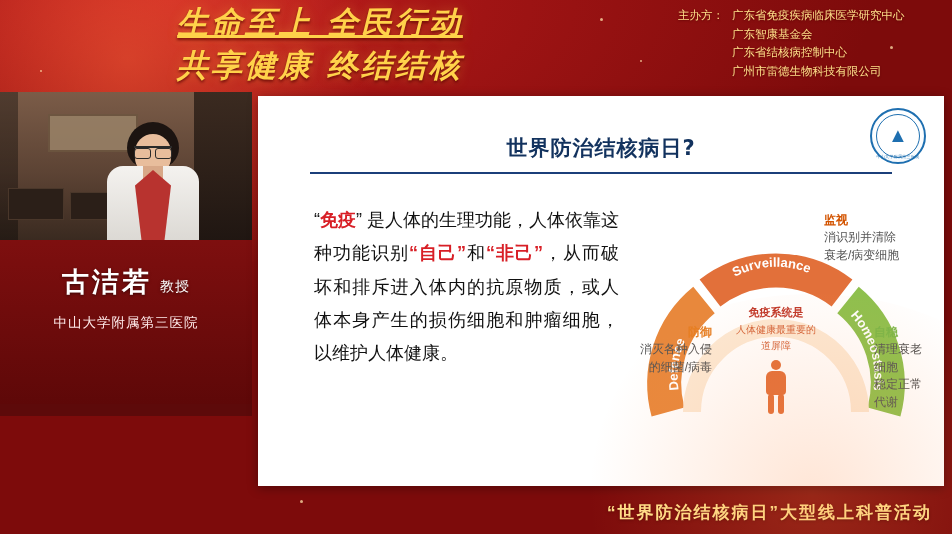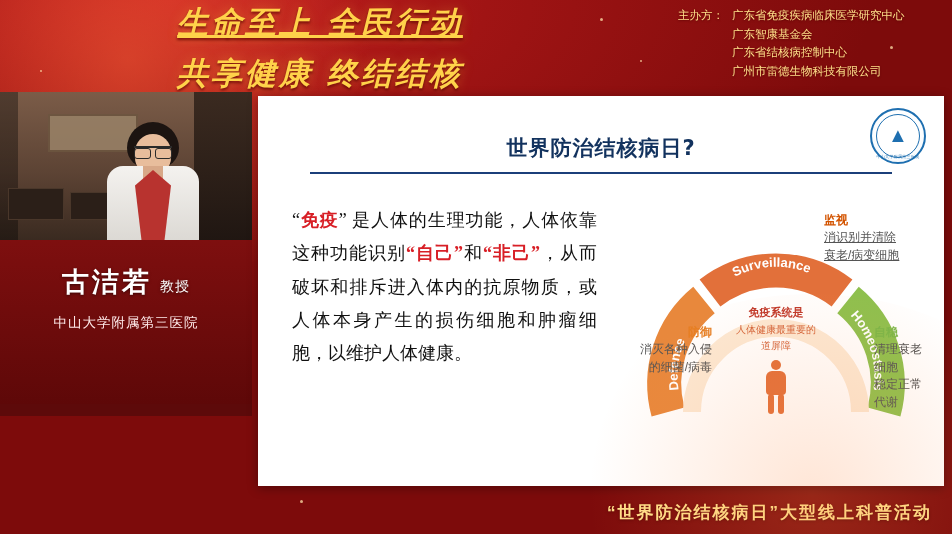--- a/index.html
+++ b/index.html
@@ -35,21 +35,21 @@
     text-align:center;
     font-family:"DejaVu Serif","Liberation Serif",serif;
     font-weight:bold;
     color:#ffd24a;
     text-shadow:0 2px 3px rgba(90,0,0,.75), 0 0 12px rgba(255,190,60,.35);
     letter-spacing:3px;
     line-height:1.32;
     font-style:italic;
   }
   .headline .l1{font-size:31px;display:block;text-decoration:underline;}
-  .headline .l2{font-size:31px;display:block;margin-top:10px;font-style:italic;}
+  .headline .l2{font-size:31px;display:block;margin-top:2px;font-style:italic;}
 
   .sponsors{
     position:absolute;left:678px;top:6px;
     color:#ffe08a;font-size:11.5px;line-height:1.62;
     text-shadow:0 1px 2px rgba(80,0,0,.7);
     white-space:nowrap;
   }
   .sponsors .row{display:block;}
   .sponsors .lab{display:inline-block;width:54px;}
 
@@ -150,44 +150,44 @@
   }
   .slide-title{
     position:absolute;left:0;right:0;top:38px;text-align:center;
     font-size:21px;font-weight:bold;color:#12325e;letter-spacing:1px;
     font-family:"DejaVu Sans","Liberation Sans",sans-serif;
   }
   .title-rule{
     position:absolute;left:52px;right:52px;top:76px;height:2px;background:#1b3f7a;
   }
   .slide-body{
-    position:absolute;left:34px;top:108px;width:305px;
+    position:absolute;left:56px;top:108px;width:305px;
     font-size:18px;line-height:1.85;color:#111;
-    font-family:Liberation Serif, serif;
+    font-family:Liberation Sans, sans-serif;
     text-align:justify;
   }
   .slide-body .hl{color:#d81f26;font-weight:bold;}
 
   
   .diagram{position:absolute;left:368px;top:100px;width:300px;height:270px;}
   .diagram .centerTitle{
     position:absolute;left:92px;top:108px;width:116px;text-align:center;
     font-size:11px;line-height:1.5;color:#c0392b;font-weight:bold;
   }
   .diagram .centerTitle .sub{color:#d3643a;font-weight:normal;font-size:10px;}
   .body-icon{
     position:absolute;left:136px;top:164px;width:28px;height:54px;
   }
   .body-icon .head{position:absolute;left:9px;top:0;width:10px;height:10px;border-radius:50%;background:#e2703a;}
   .body-icon .torso{position:absolute;left:4px;top:11px;width:20px;height:24px;border-radius:6px 6px 4px 4px;background:#e2703a;}
   .body-icon .lleg{position:absolute;left:6px;top:34px;width:6px;height:20px;border-radius:3px;background:#e2703a;}
   .body-icon .rleg{position:absolute;right:6px;top:34px;width:6px;height:20px;border-radius:3px;background:#e2703a;}
   .arc-label{position:absolute;font-size:12px;line-height:1.45;}
   .lbl-sur{left:198px;top:16px;color:#d35400;font-weight:bold;}
-  .lbl-sur .d{color:#555;font-weight:normal;text-decoration:underline;}
+  .lbl-sur .d{color:#555;font-weight:normal;}
   .lbl-def{left:0px;top:128px;color:#e67e22;font-weight:bold;width:86px;text-align:right;}
   .lbl-def .d{color:#555;font-weight:normal;}
   .lbl-hom{left:248px;top:128px;color:#7ab648;font-weight:bold;}
   .lbl-hom .d{color:#555;font-weight:normal;}
 
   
   .footer{
     position:absolute;right:20px;bottom:10px;
     color:#ffe08a;font-size:17px;font-weight:bold;letter-spacing:2px;
     text-shadow:0 1px 3px rgba(80,0,0,.8);

